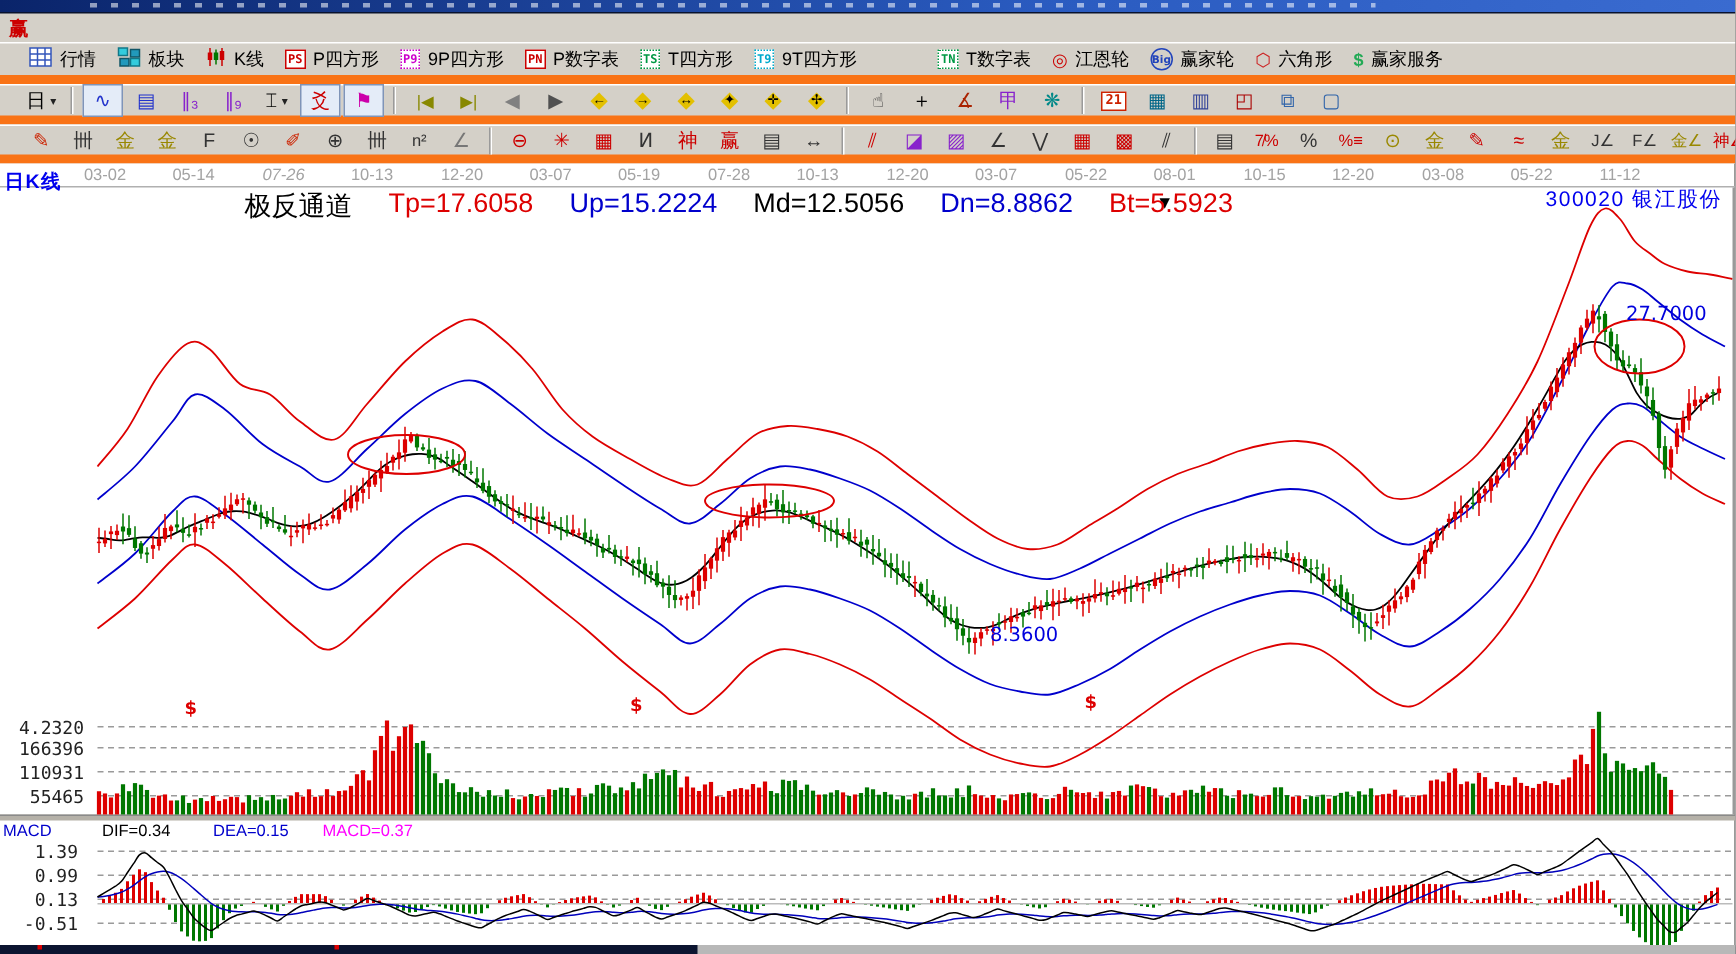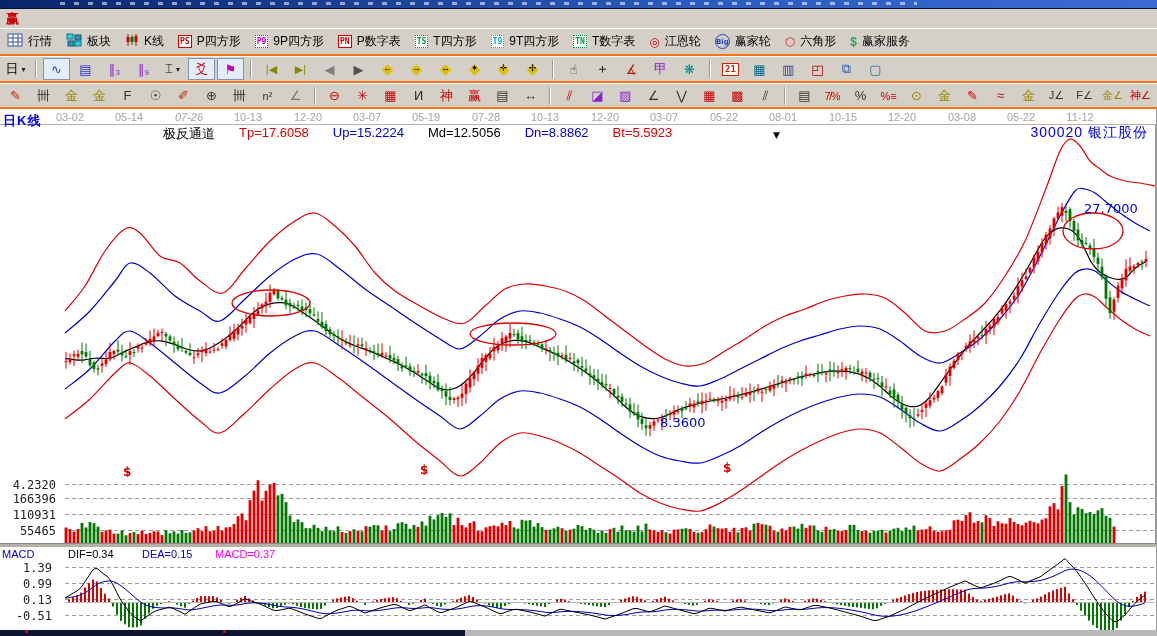--- a/index.html
+++ b/index.html
@@ -8,42 +8,42 @@
   
   #titlebar{height:8px;background:linear-gradient(90deg,#0a246a,#2a5bc0 60%,#3a6bd0);
             border-bottom:1px solid #08122e;position:relative;overflow:hidden}
   #titlebar .speck{position:absolute;top:2px;left:60px;right:240px;height:3px;
             background:repeating-linear-gradient(90deg,rgba(255,255,255,.55) 0 5px,transparent 5px 14px)}
   
   #menubar{height:19px;display:flex;align-items:center;background:#d4d0c8;padding-left:4px;font-size:13px;gap:0}
   #menubar .logo{color:#cc0000;font-weight:bold;margin:0 8px 0 2px}
   .menu-item{padding:1px 9px;color:#000;cursor:default}
   
-  .tbrow{display:flex;align-items:center;background:#d4d0c8;padding:0 2px;
-         border-top:1px solid #ffffff;border-bottom:2px solid #f97316;box-sizing:border-box}
+  .tbrow{display:flex;align-items:center;background:#d4d0c8;padding:0 14px;
+         border-top:1px solid #ffffff;border-bottom:6px solid #f97316;box-sizing:border-box}
   #toolbar-main{height:28px;gap:2px}
   #toolbar-view{height:27px;gap:2px}
   #toolbar-draw{height:26px;gap:1px}
   .btn-labeled{display:flex;align-items:center;gap:5px;padding:2px 7px 2px 5px;font-size:12px;color:#000;white-space:nowrap}
   .gbtn{min-width:21px;height:20px;display:flex;align-items:center;justify-content:center;
         font-size:13px;border:1px solid transparent;white-space:nowrap;padding:0 2px}
   .gbtn.small{font-size:11px}
   .gbtn.pressed{border:1px solid #7f94b8;background:#e4ecf8}
   .sep{width:0;height:18px;border-left:1px solid #9a9a9a;border-right:1px solid #ffffff;margin:0 4px}
   .drop-arrow{font-size:8px;color:#222;margin-left:3px}
   .boxicon{font:bold 8px "DejaVu Sans Mono",monospace;padding:1px 1px;border-width:1px;border-style:solid;line-height:9px;background:#fff}
   .diamond{position:relative;width:20px;height:20px}
   .diamond .base{position:absolute;inset:0;text-align:center;line-height:20px;font-size:15px;color:#e3c000}
   .diamond .arr{position:absolute;inset:0;text-align:center;line-height:19px;font-size:9px;color:#000}
   .calico{font:bold 9px "DejaVu Sans Mono",monospace;color:#cc2200;border:1px solid #cc2200;background:#fff;padding:1px 2px;line-height:9px}
   
   #chart{position:relative;width:1157px;height:522px;background:#fff;border-right:1px solid #9a9a9a;box-sizing:border-box}
   .date-tick{position:absolute;top:2px;transform:translateX(-50%);font-size:11px;color:#a3a3a3;white-space:nowrap}
   .kl{position:absolute;top:3px;left:3px;color:#0000ee;font-size:13px;font-weight:bold;letter-spacing:1px}
-  .ind-row{position:absolute;top:16px;left:163px;display:flex;gap:24px;font-size:13px;white-space:nowrap}
+  .ind-row{position:absolute;top:16px;left:163px;display:flex;gap:24px;font-size:18px;white-space:nowrap}
   .stock{position:absolute;top:15px;right:8px;color:#0000ee;font-size:14px;letter-spacing:1px}
   .axlab{position:absolute;width:56px;text-align:right;font:12px "DejaVu Sans Mono",monospace;color:#222}
   .mh{position:absolute;font-size:11px;white-space:nowrap}
   .c-red{color:#dd0000}.c-blue{color:#0000cc}.c-black{color:#000}.c-mag{color:#ff00ff}
   svg text.ann{font:13px "DejaVu Sans",sans-serif;fill:#0000dd}
   svg text.dollar{font:bold 12px "DejaVu Sans",sans-serif;fill:#dd0000}
   svg text.pointer{font:9px "DejaVu Sans",sans-serif;fill:#000}
   
   #bottombar{position:absolute;left:0;top:630px;width:1157px;height:6px;background:#0c1430}
   #bottombar .graypart{position:absolute;top:0;height:6px;background:#b8b8b8;right:0}
@@ -104,21 +104,21 @@
       </span>
       <span class="btn-labeled">
         <span class="boxicon" style="border-color: rgb(0, 153, 68); border-style: dotted; color: rgb(0, 153, 68);">TS</span>
         <span>T四方形</span>
       </span>
       <span class="btn-labeled">
         <span class="boxicon" style="border-color: rgb(0, 170, 204); border-style: dotted; color: rgb(0, 170, 204);">T9</span>
         <span>9T四方形</span>
       </span>
       <span class="btn-labeled">
-        <span class="boxicon" style="border-color: rgb(0, 153, 68); border-style: dotted; color: rgb(0, 153, 68);">TN</span>
+        <span class="boxicon" style="border-color: rgb(0, 153, 68); border-style: dotted; color: rgb(0, 153, 68); margin-left: 40px;">TN</span>
         <span>T数字表</span>
       </span>
       <span class="btn-labeled">
         <span style="color: rgb(204, 0, 0); font-weight: bold;">◎</span>
         <span>江恩轮</span>
       </span>
       <span class="btn-labeled">
         <span style="border: 1px solid rgb(34, 68, 187); border-radius: 50%; color: rgb(34, 68, 187); font: bold 7px &quot;DejaVu Sans&quot;, sans-serif; width: 13px; height: 13px; display: inline-flex; align-items: center; justify-content: center;">Big</span>
         <span>赢家轮</span>
       </span>

